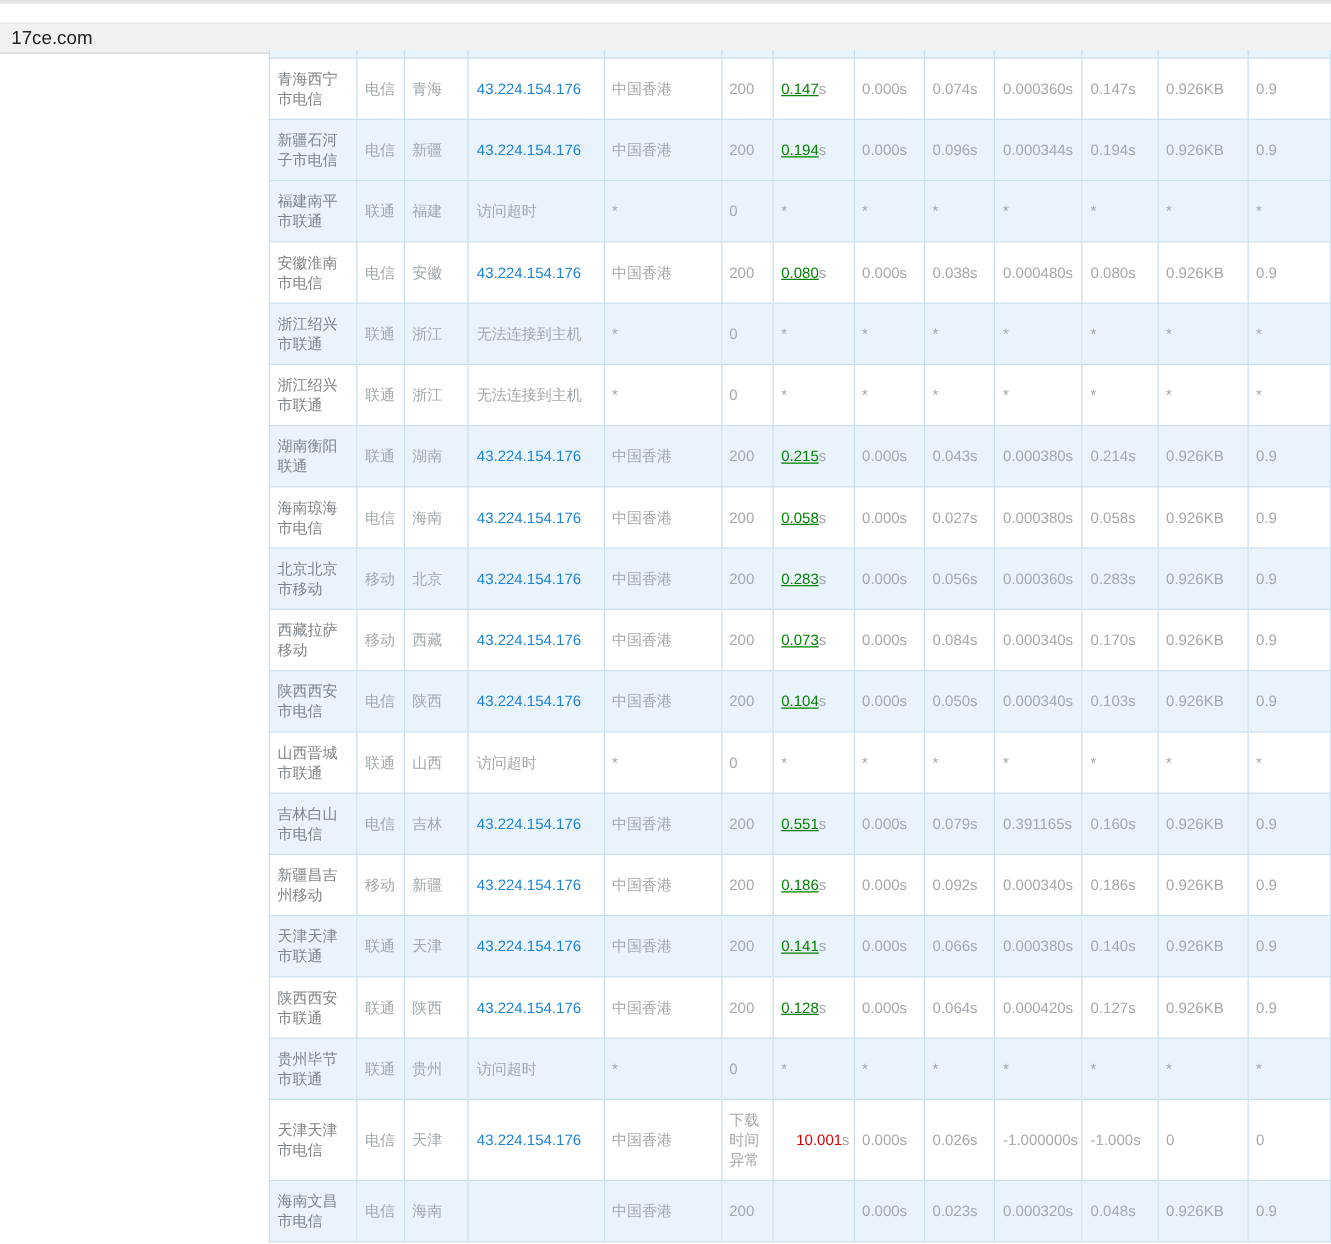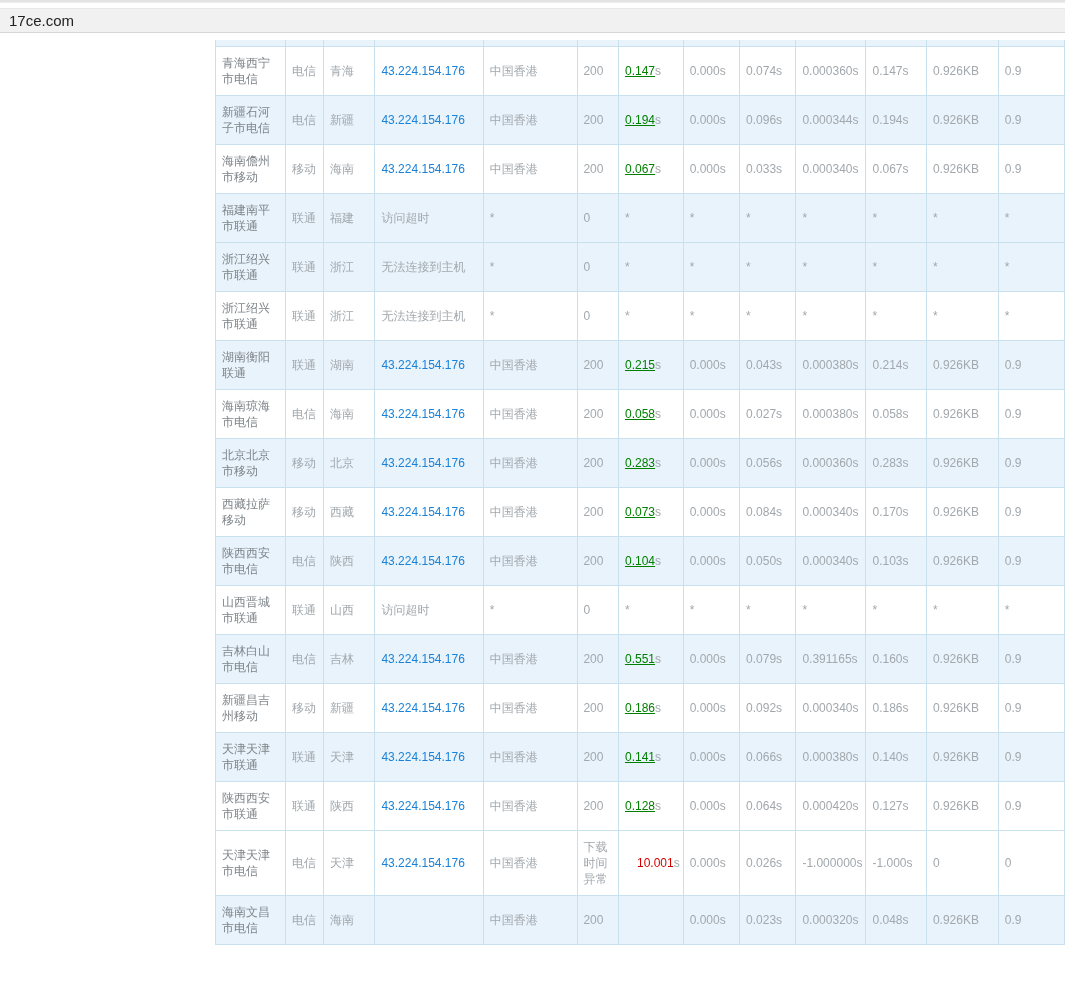--- a/index.html
+++ b/index.html
@@ -3,21 +3,21 @@
 <meta charset="utf-8">
 <style>
   html,body{margin:0;padding:0;}
   body{
     width:1065px;height:995px;overflow:hidden;background:#ffffff;
     font-family:"Liberation Sans","DejaVu Sans",sans-serif;
     position:relative;
   }
   .top-strip{height:2px;background:#e3e3e3;border-bottom:1px solid #ededed;}
   .topbar{
-    margin-top:5px;height:25px;background:#f1f1f1;
+    margin-top:15px;height:25px;background:#f1f1f1;
     border-top:1px solid #e7e7e7;border-bottom:1px solid #d6d6d6;
     display:flex;align-items:center;padding-left:9px;box-sizing:border-box;
   }
   .site-title{font-size:15px;color:#222222;}
   .table-wrap{position:absolute;left:215px;top:40px;}
   table{border-collapse:collapse;table-layout:fixed;}
   td{
     border:1px solid #c9e0ee;
     padding:8px 3px 8px 6px;
     font-size:12px;line-height:16px;
@@ -99,49 +99,49 @@
           <td>中国香港</td>
           <td class="status">200</td>
           <td class="num"><span class="t-green">0.194</span><span class="unit">s</span></td>
           <td class="num">0.000s</td>
           <td class="num">0.096s</td>
           <td class="num">0.000344s</td>
           <td class="num">0.194s</td>
           <td class="num">0.926KB</td>
           <td class="num">0.9</td>
         </tr>
-        <tr>
-          <td class="name">海南儋州市移动</td>
-          <td>移动</td>
-          <td>海南</td>
-          <td class="num"><a class="ip-link" href="#">43.224.154.176</a></td>
-          <td>中国香港</td>
-          <td class="status">200</td>
-          <td class="num"><span class="t-green">0.067</span><span class="unit">s</span></td>
-          <td class="num">0.000s</td>
-          <td class="num">0.033s</td>
-          <td class="num">0.000340s</td>
-          <td class="num">0.067s</td>
-          <td class="num">0.926KB</td>
-          <td class="num">0.9</td>
-        </tr>
         <tr class="alt">
           <td class="name">福建南平市联通</td>
           <td>联通</td>
           <td>福建</td>
           <td class="">访问超时</td>
           <td>*</td>
           <td class="status">0</td>
           <td class="num"><span class="t-gray">*</span></td>
           <td class="num">*</td>
           <td class="num">*</td>
           <td class="num">*</td>
           <td class="num">*</td>
           <td class="num">*</td>
           <td class="num">*</td>
+        </tr>
+        <tr>
+          <td class="name">安徽淮南市电信</td>
+          <td>电信</td>
+          <td>安徽</td>
+          <td class="num"><a class="ip-link" href="#">43.224.154.176</a></td>
+          <td>中国香港</td>
+          <td class="status">200</td>
+          <td class="num"><span class="t-green">0.080</span><span class="unit">s</span></td>
+          <td class="num">0.000s</td>
+          <td class="num">0.038s</td>
+          <td class="num">0.000480s</td>
+          <td class="num">0.080s</td>
+          <td class="num">0.926KB</td>
+          <td class="num">0.9</td>
         </tr>
         <tr class="alt">
           <td class="name">浙江绍兴市联通</td>
           <td>联通</td>
           <td>浙江</td>
           <td class="">无法连接到主机</td>
           <td>*</td>
           <td class="status">0</td>
           <td class="num"><span class="t-gray">*</span></td>
           <td class="num">*</td>
@@ -308,20 +308,35 @@
           <td class="num"><a class="ip-link" href="#">43.224.154.176</a></td>
           <td>中国香港</td>
           <td class="status">200</td>
           <td class="num"><span class="t-green">0.128</span><span class="unit">s</span></td>
           <td class="num">0.000s</td>
           <td class="num">0.064s</td>
           <td class="num">0.000420s</td>
           <td class="num">0.127s</td>
           <td class="num">0.926KB</td>
           <td class="num">0.9</td>
+        </tr>
+        <tr class="alt">
+          <td class="name">贵州毕节市联通</td>
+          <td>联通</td>
+          <td>贵州</td>
+          <td class="">访问超时</td>
+          <td>*</td>
+          <td class="status">0</td>
+          <td class="num"><span class="t-gray">*</span></td>
+          <td class="num">*</td>
+          <td class="num">*</td>
+          <td class="num">*</td>
+          <td class="num">*</td>
+          <td class="num">*</td>
+          <td class="num">*</td>
         </tr>
         <tr>
           <td class="name">天津天津市电信</td>
           <td>电信</td>
           <td>天津</td>
           <td class="num"><a class="ip-link" href="#">43.224.154.176</a></td>
           <td>中国香港</td>
           <td class="status">下载时间异常</td>
           <td class="num"><span class="t-red">10.001</span><span class="unit">s</span></td>
           <td class="num">0.000s</td>

